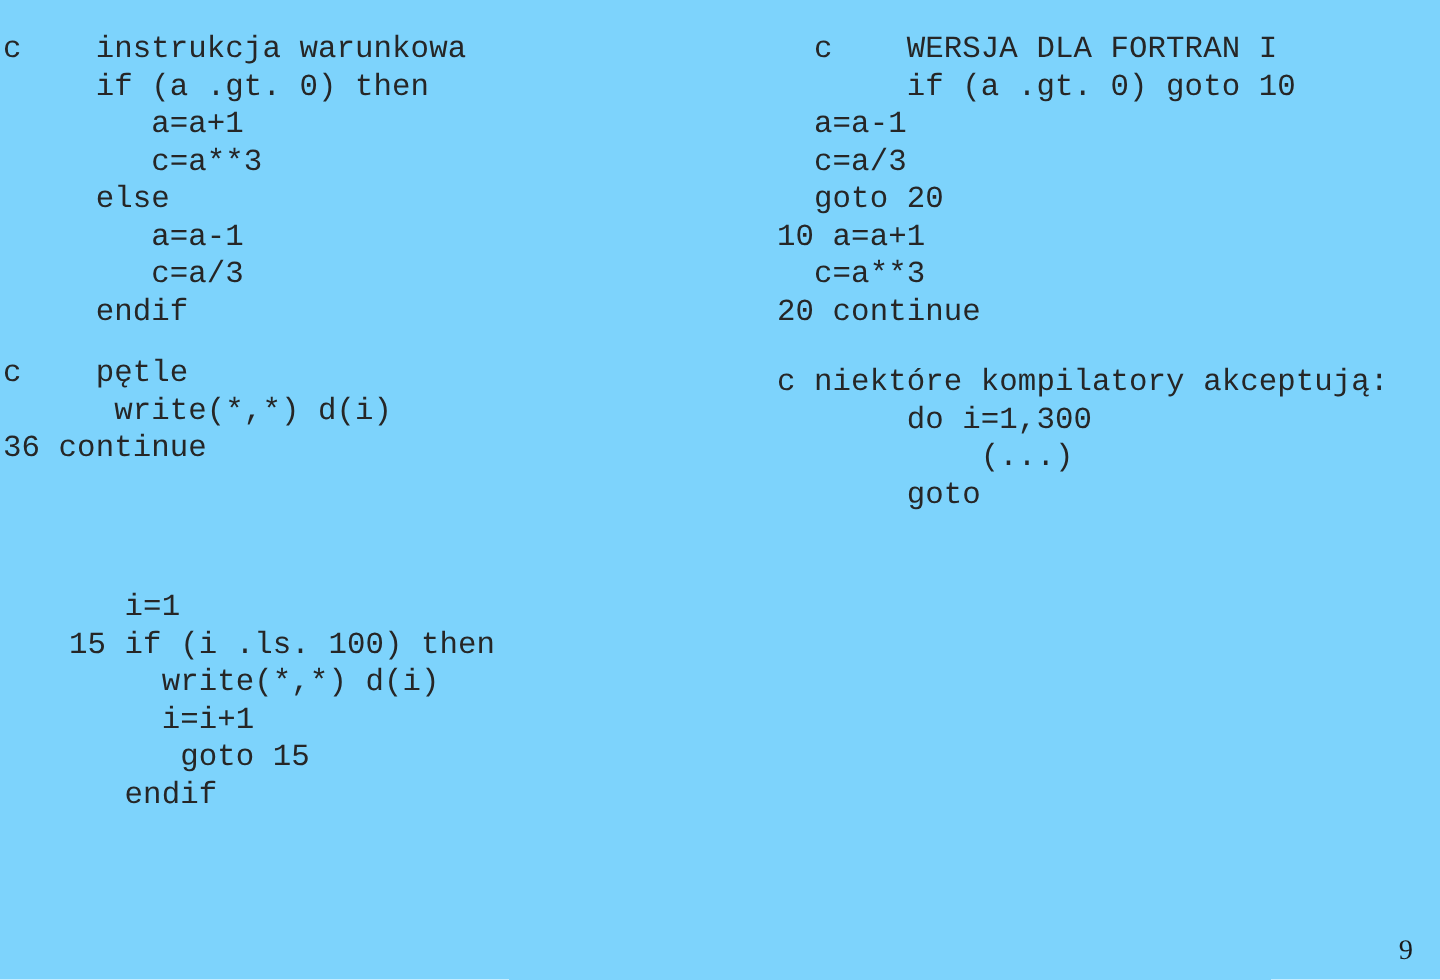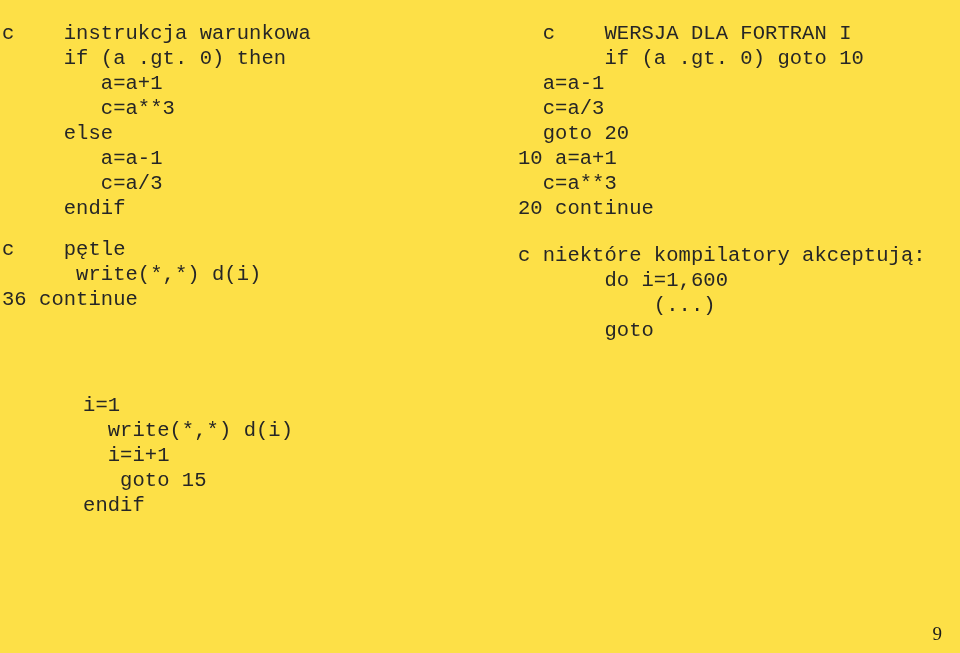--- a/index.html
+++ b/index.html
@@ -46,27 +46,27 @@
     bottom: 10px;
     font-family: "Liberation Serif", "DejaVu Serif", serif;
     font-size: 19px;
     color: #1a1a1a;
     line-height: 1;
   }
 </style>
 </head>
 <body>
 
-<div id="page" style="background: #fde047;">
+<div id="page" style="background: #7dd3fc;">
 
   <pre class="code-block" id="block-cond-left" style="color: rgb(38, 38, 38);"><span class="code-line">c    instrukcja warunkowa</span><span class="code-line">     if (a .gt. 0) then</span><span class="code-line">        a=a+1</span><span class="code-line">        c=a**3</span><span class="code-line">     else</span><span class="code-line">        a=a-1</span><span class="code-line">        c=a/3</span><span class="code-line">     endif</span></pre>
 
   <pre class="code-block" id="block-cond-right" style="color: rgb(38, 38, 38);"><span class="code-line">  c    WERSJA DLA FORTRAN I</span><span class="code-line">       if (a .gt. 0) goto 10</span><span class="code-line">  a=a-1</span><span class="code-line">  c=a/3</span><span class="code-line">  goto 20</span><span class="code-line">10 a=a+1</span><span class="code-line">  c=a**3</span><span class="code-line">20 continue</span></pre>
 
   <pre class="code-block" id="block-loop-left" style="color: rgb(38, 38, 38); margin-top: 15px;"><span class="code-line">c    pętle</span><span class="code-line">      write(*,*) d(i)</span><span class="code-line">36 continue</span></pre>
 
-  <pre class="code-block" id="block-loop-right" style="color: rgb(38, 38, 38);"><span class="code-line">c niektóre kompilatory akceptują:</span><span class="code-line">       do i=1,600</span><span class="code-line">           (...)</span><span class="code-line">       goto</span></pre>
+  <pre class="code-block" id="block-loop-right" style="color: rgb(38, 38, 38);"><span class="code-line">c niektóre kompilatory akceptują:</span><span class="code-line">       do i=1,300</span><span class="code-line">           (...)</span><span class="code-line">       goto</span></pre>
 
-  <pre class="code-block" id="block-while-left" style="color: rgb(38, 38, 38); margin-left: 44px;"><span class="code-line">   i=1</span><span class="code-line">     write(*,*) d(i)</span><span class="code-line">     i=i+1</span><span class="code-line">      goto 15</span><span class="code-line">   endif</span></pre>
+  <pre class="code-block" id="block-while-left" style="color: rgb(38, 38, 38); margin-left: 44px;"><span class="code-line">   i=1</span><span class="code-line">15 if (i .ls. 100) then</span><span class="code-line">     write(*,*) d(i)</span><span class="code-line">     i=i+1</span><span class="code-line">      goto 15</span><span class="code-line">   endif</span></pre>
 
   <div id="page-number">9</div>
 
 </div>
 
 </body></html>

